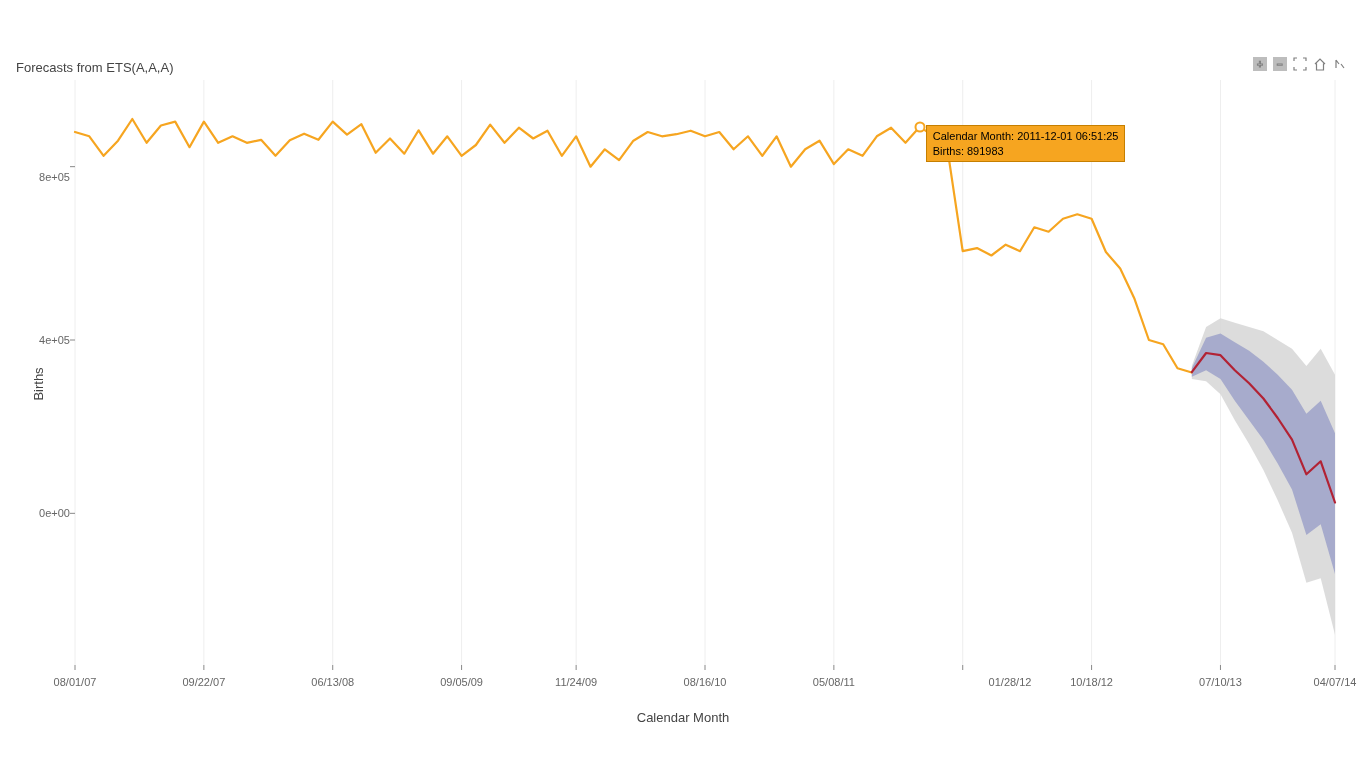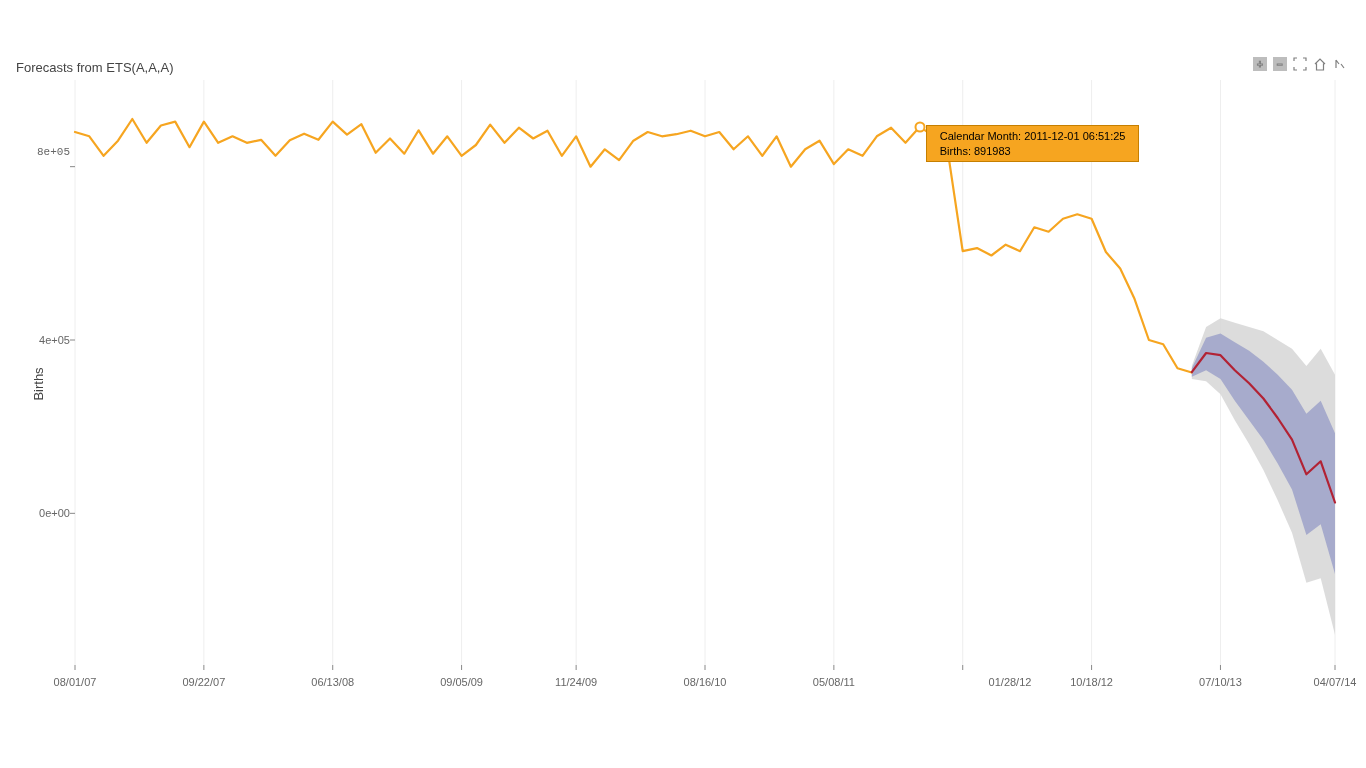--- a/index.html
+++ b/index.html
@@ -97,21 +97,21 @@
     white-space: nowrap;
   }
 
   .tooltip {
     position: absolute;
     background: #f6a520;
     border: 1px solid #c67f00;
     color: #000;
     font-size: 11px;
     line-height: 1.35;
-    padding: 3px 13px;
+    padding: 3px 6px;
     white-space: nowrap;
     box-shadow: 0 0 0 rgba(0,0,0,0);
   }
   .hover-dot {
     position: absolute;
     width: 7px; height: 7px;
     background: #fff;
     border: 2px solid #f6a520;
     border-radius: 50%;
     transform: translate(-50%, -50%);
@@ -148,20 +148,21 @@
         </svg>
     </div>
     <div class="tb-btn">
       <svg viewBox="0 0 14 14">
           <path d="M3 11V3M3 3l3 4M11 11l-3-4" stroke-width="1.2"></path>
         </svg>
     </div>
   </div>
 
   <div class="y-axis-label">Births</div>
+  <div class="x-axis-label">Calendar Month</div>
 
   <div class="plot-area">
     <svg>
       <g id="gridlines">
           <line x1="0" y1="0" x2="0" y2="585" stroke="#eeeeee" stroke-width="1"></line>
           <line x1="128.86363636363637" y1="0" x2="128.86363636363637" y2="585" stroke="#eeeeee" stroke-width="1"></line>
           <line x1="257.72727272727275" y1="0" x2="257.72727272727275" y2="585" stroke="#eeeeee" stroke-width="1"></line>
           <line x1="386.5909090909091" y1="0" x2="386.5909090909091" y2="585" stroke="#eeeeee" stroke-width="1"></line>
           <line x1="501.1363636363636" y1="0" x2="501.1363636363636" y2="585" stroke="#eeeeee" stroke-width="1"></line>
           <line x1="630" y1="0" x2="630" y2="585" stroke="#eeeeee" stroke-width="1"></line>
@@ -194,21 +195,21 @@
           <line x1="-5" y1="433.33333333333337" x2="0" y2="433.33333333333337" stroke="#888" stroke-width="1"></line>
           <line x1="-5" y1="260" x2="0" y2="260" stroke="#888" stroke-width="1"></line>
           <line x1="-5" y1="86.66666666666669" x2="0" y2="86.66666666666669" stroke="#888" stroke-width="1"></line>
         </g>
     </svg>
   </div>
 
   <div id="y-ticks">
       <div class="tick-y" style="top: 513.333px;">0e+00</div>
       <div class="tick-y" style="top: 340px;">4e+05</div>
-      <div class="tick-y" style="top: 152px; font-family: Liberation Mono, monospace;">8e+05</div>
+      <div class="tick-y" style="top: 177px;">8e+05</div>
     </div>
   <div id="x-ticks">
       <div class="tick-x" style="left: 75px;">08/01/07</div>
       <div class="tick-x" style="left: 203.864px;">09/22/07</div>
       <div class="tick-x" style="left: 332.727px;">06/13/08</div>
       <div class="tick-x" style="left: 461.591px;">09/05/09</div>
       <div class="tick-x" style="left: 576.136px;">11/24/09</div>
       <div class="tick-x" style="left: 705px;">08/16/10</div>
       <div class="tick-x" style="left: 833.864px;">05/08/11</div>
       <div class="tick-x" style="left: 974px; margin-left: 36px;">01/28/12</div>

